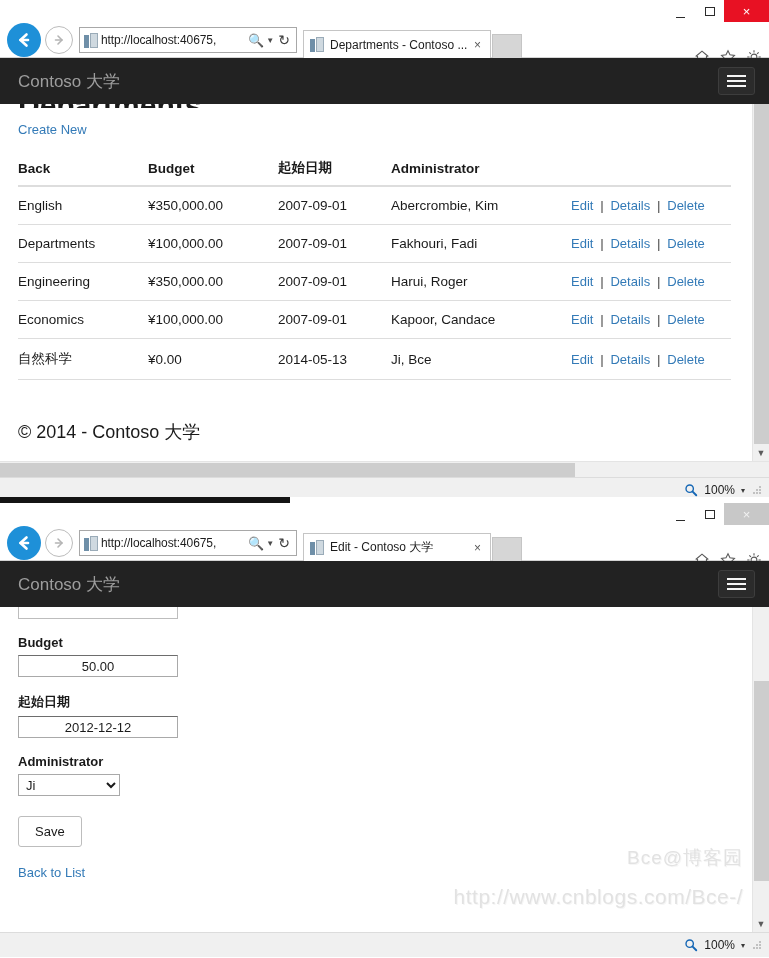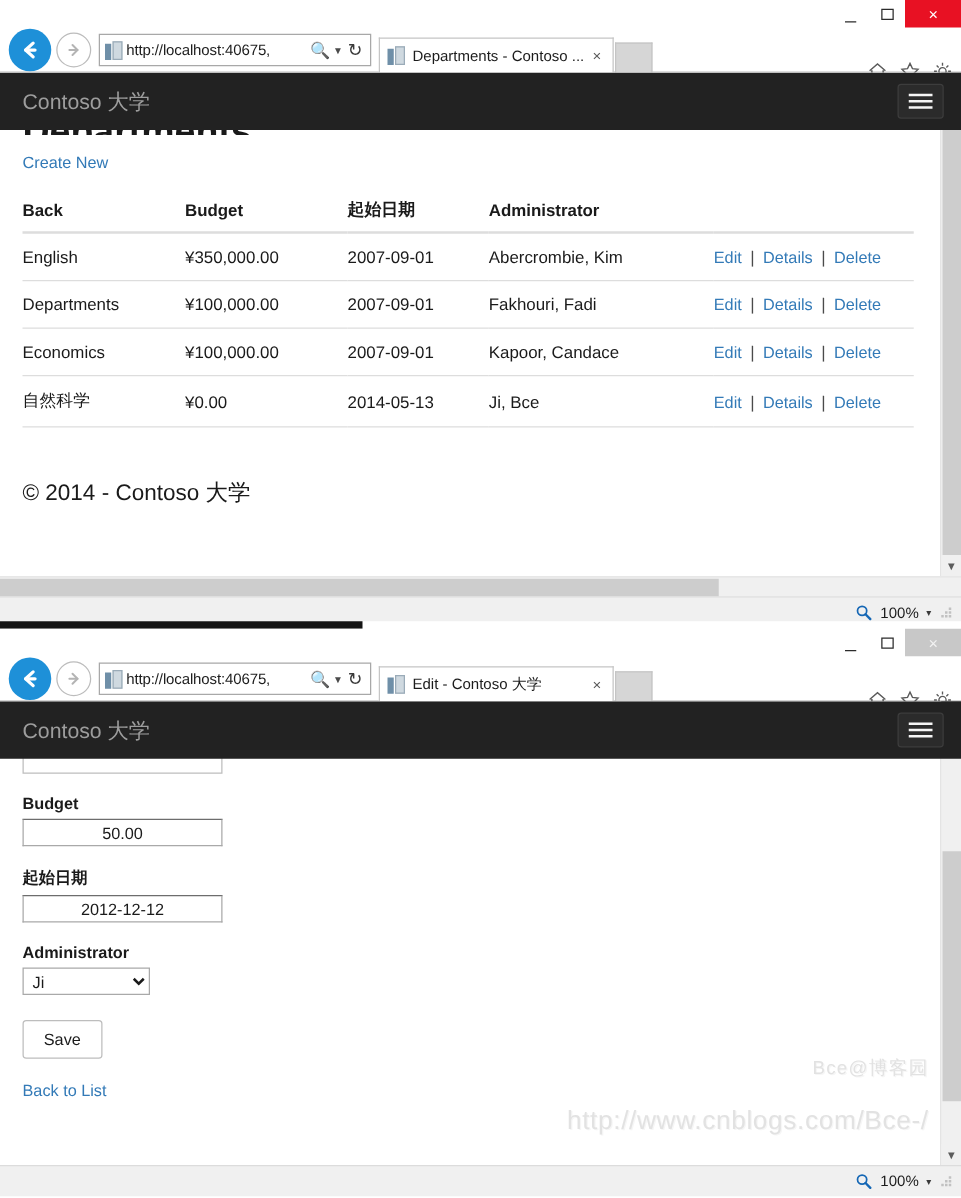--- a/index.html
+++ b/index.html
@@ -195,21 +195,21 @@
     background: #ffffff; border: 1px solid #bdbdbd; border-radius: 3px;
     color: #1a1a1a; font-family: "Liberation Sans", sans-serif;
   }
   .back-link { display: inline-block; margin-top: 18px; }
 
   .watermark {
     position: absolute; right: 26px; pointer-events: none;
     color: #e2e2e2; font-family: "Liberation Sans", sans-serif;
     white-space: nowrap; text-shadow: 1px 1px 0 #f6f6f6;
   }
-  .wm1 { top: 845px; font-size: 15px; letter-spacing: 1px; }
+  .wm1 { top: 845px; font-size: 19px; letter-spacing: 1px; }
   .wm2 { top: 885px; right: 26px; font-size: 21px; letter-spacing: 0.5px; }
 
   .taskbar-band { position: absolute; left: 0; top: 0; width: 290px; height: 6px; background: #141414; }
 </style>
 </head>
 <body>
 
 <div class="screen">
 
   <div class="ie-window" style="top:0;height:495px;">
@@ -340,20 +340,33 @@
               <td>Fakhouri, Fadi</td>
               <td>
                 <a class="link" href="#">Edit</a>
                 <span class="sep">|</span>
                 <a class="link" href="#">Details</a>
                 <span class="sep">|</span>
                 <a class="link" href="#">Delete</a>
               </td>
             </tr>
             <tr>
+              <td>Engineering</td>
+              <td>¥350,000.00</td>
+              <td>2007-09-01</td>
+              <td>Harui, Roger</td>
+              <td>
+                <a class="link" href="#">Edit</a>
+                <span class="sep">|</span>
+                <a class="link" href="#">Details</a>
+                <span class="sep">|</span>
+                <a class="link" href="#">Delete</a>
+              </td>
+            </tr>
+            <tr>
               <td>Economics</td>
               <td>¥100,000.00</td>
               <td>2007-09-01</td>
               <td>Kapoor, Candace</td>
               <td>
                 <a class="link" href="#">Edit</a>
                 <span class="sep">|</span>
                 <a class="link" href="#">Details</a>
                 <span class="sep">|</span>
                 <a class="link" href="#">Delete</a>

